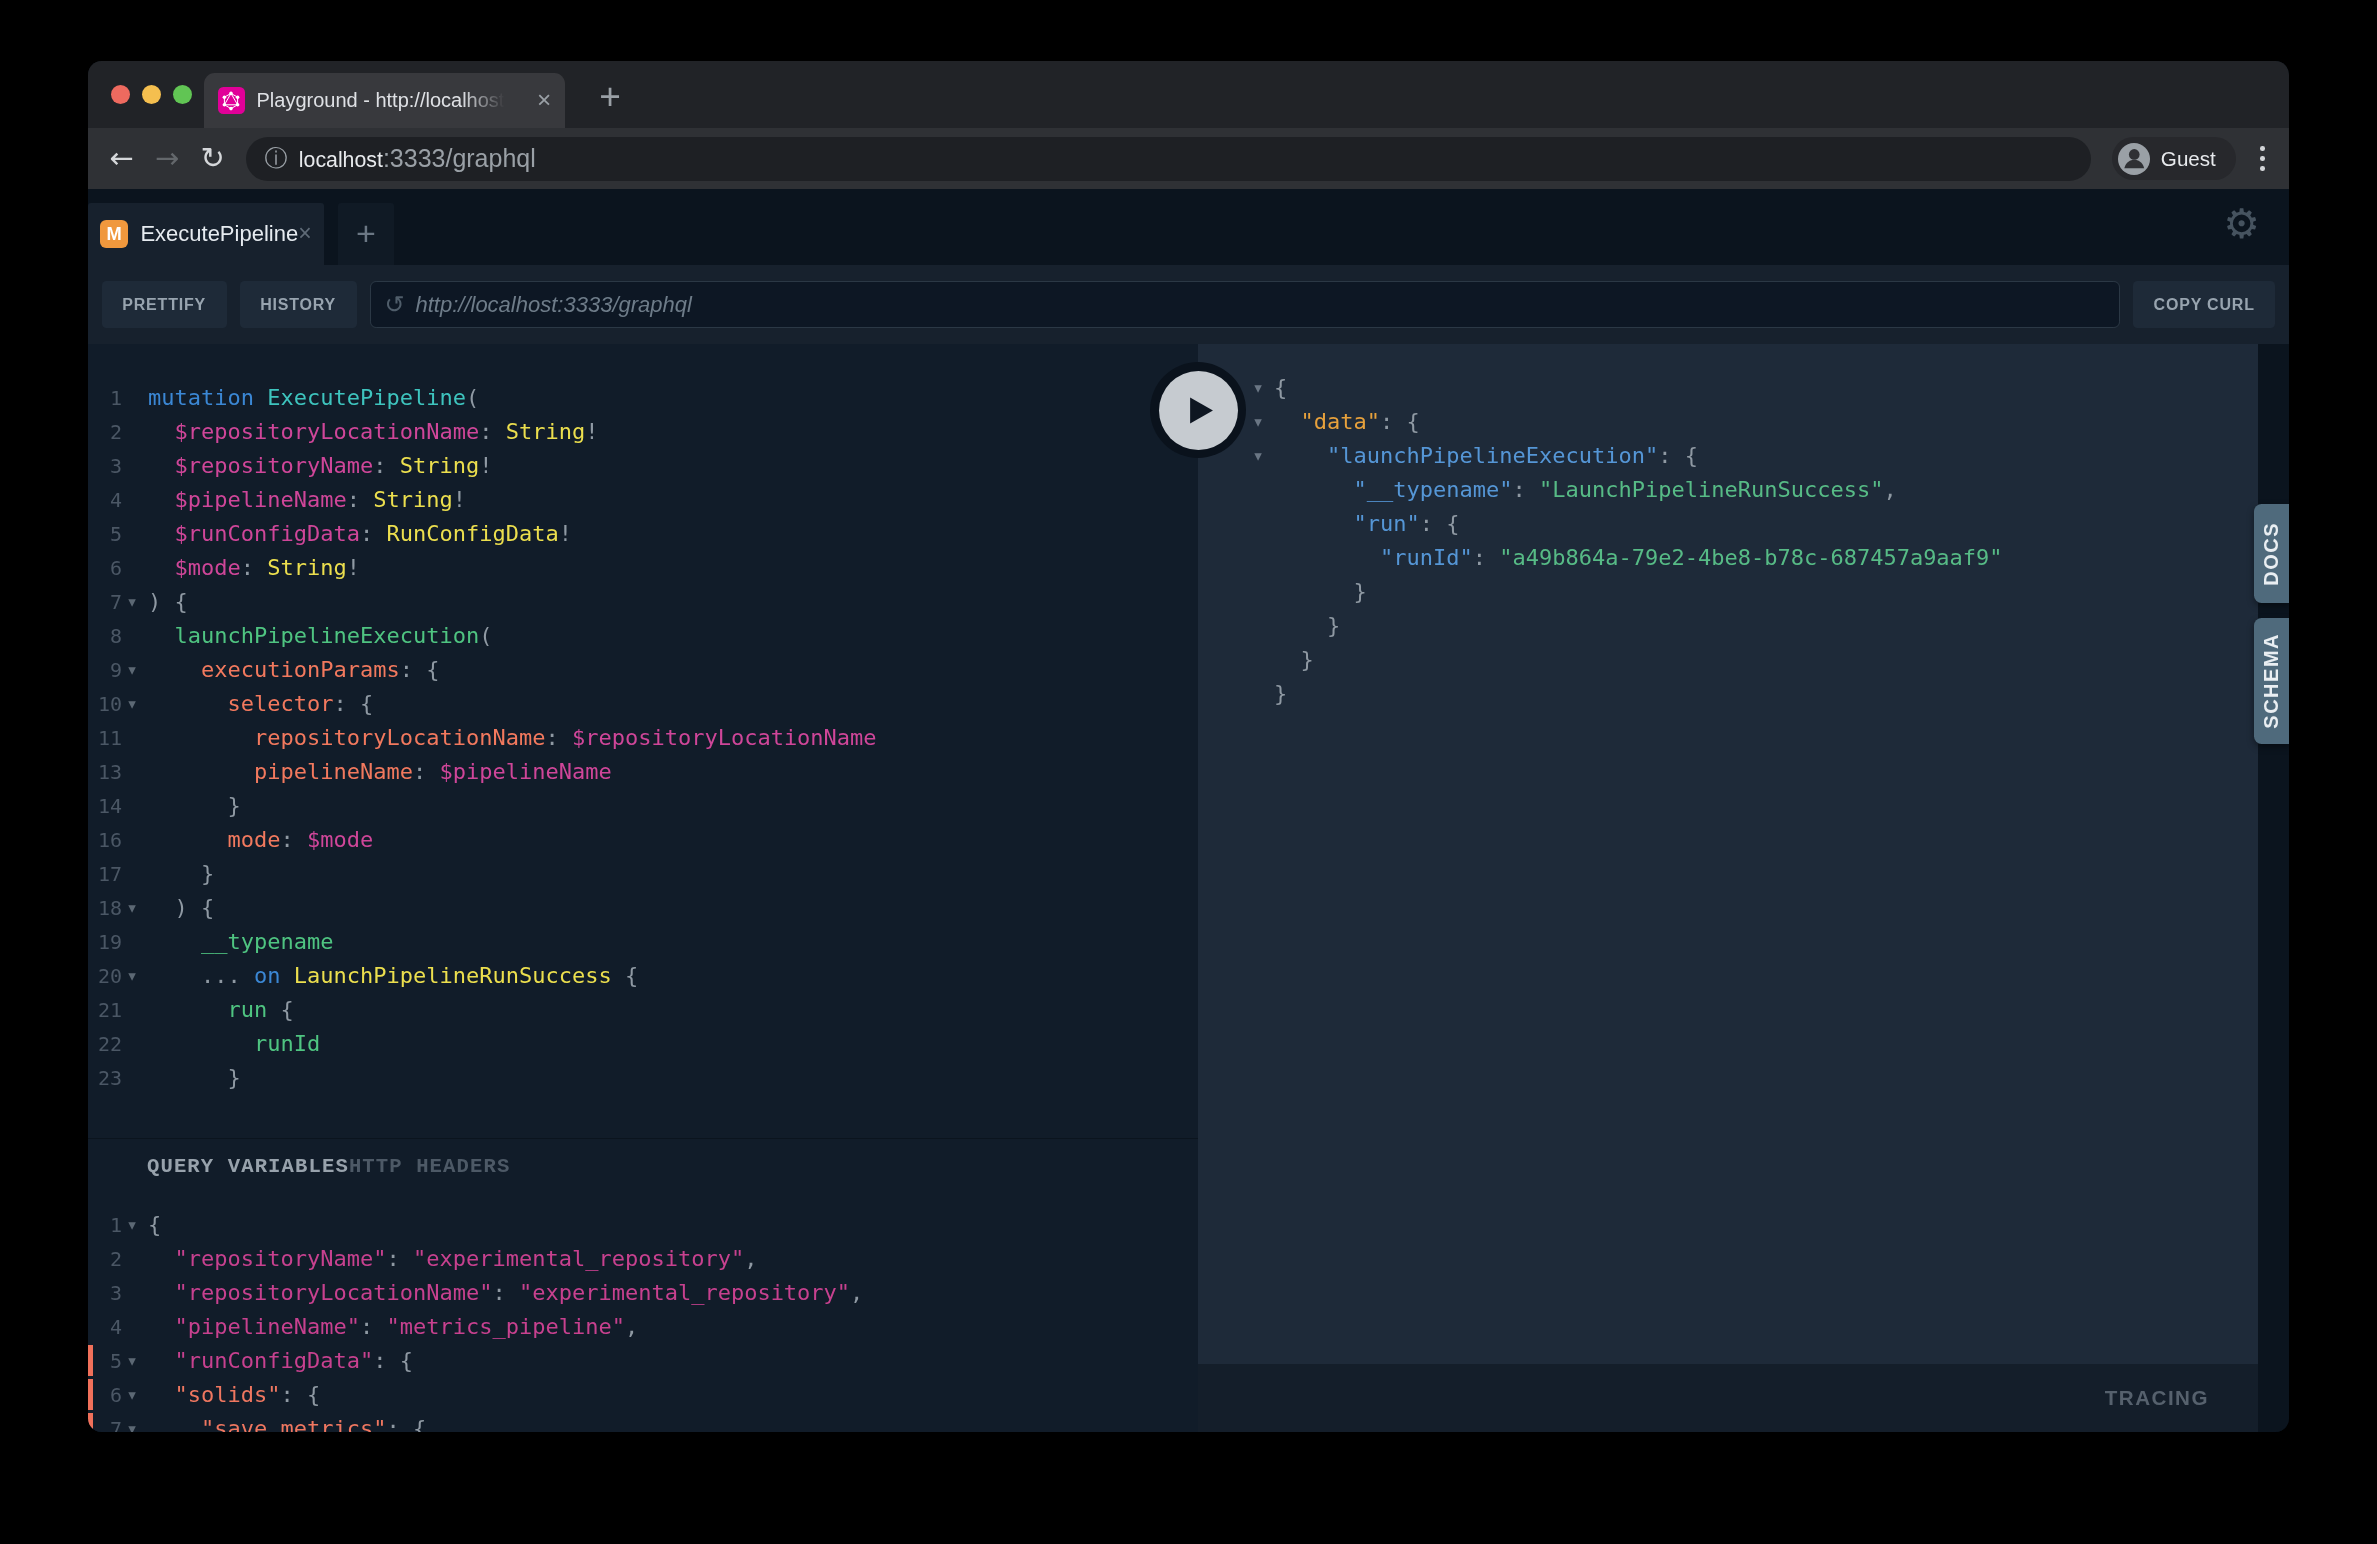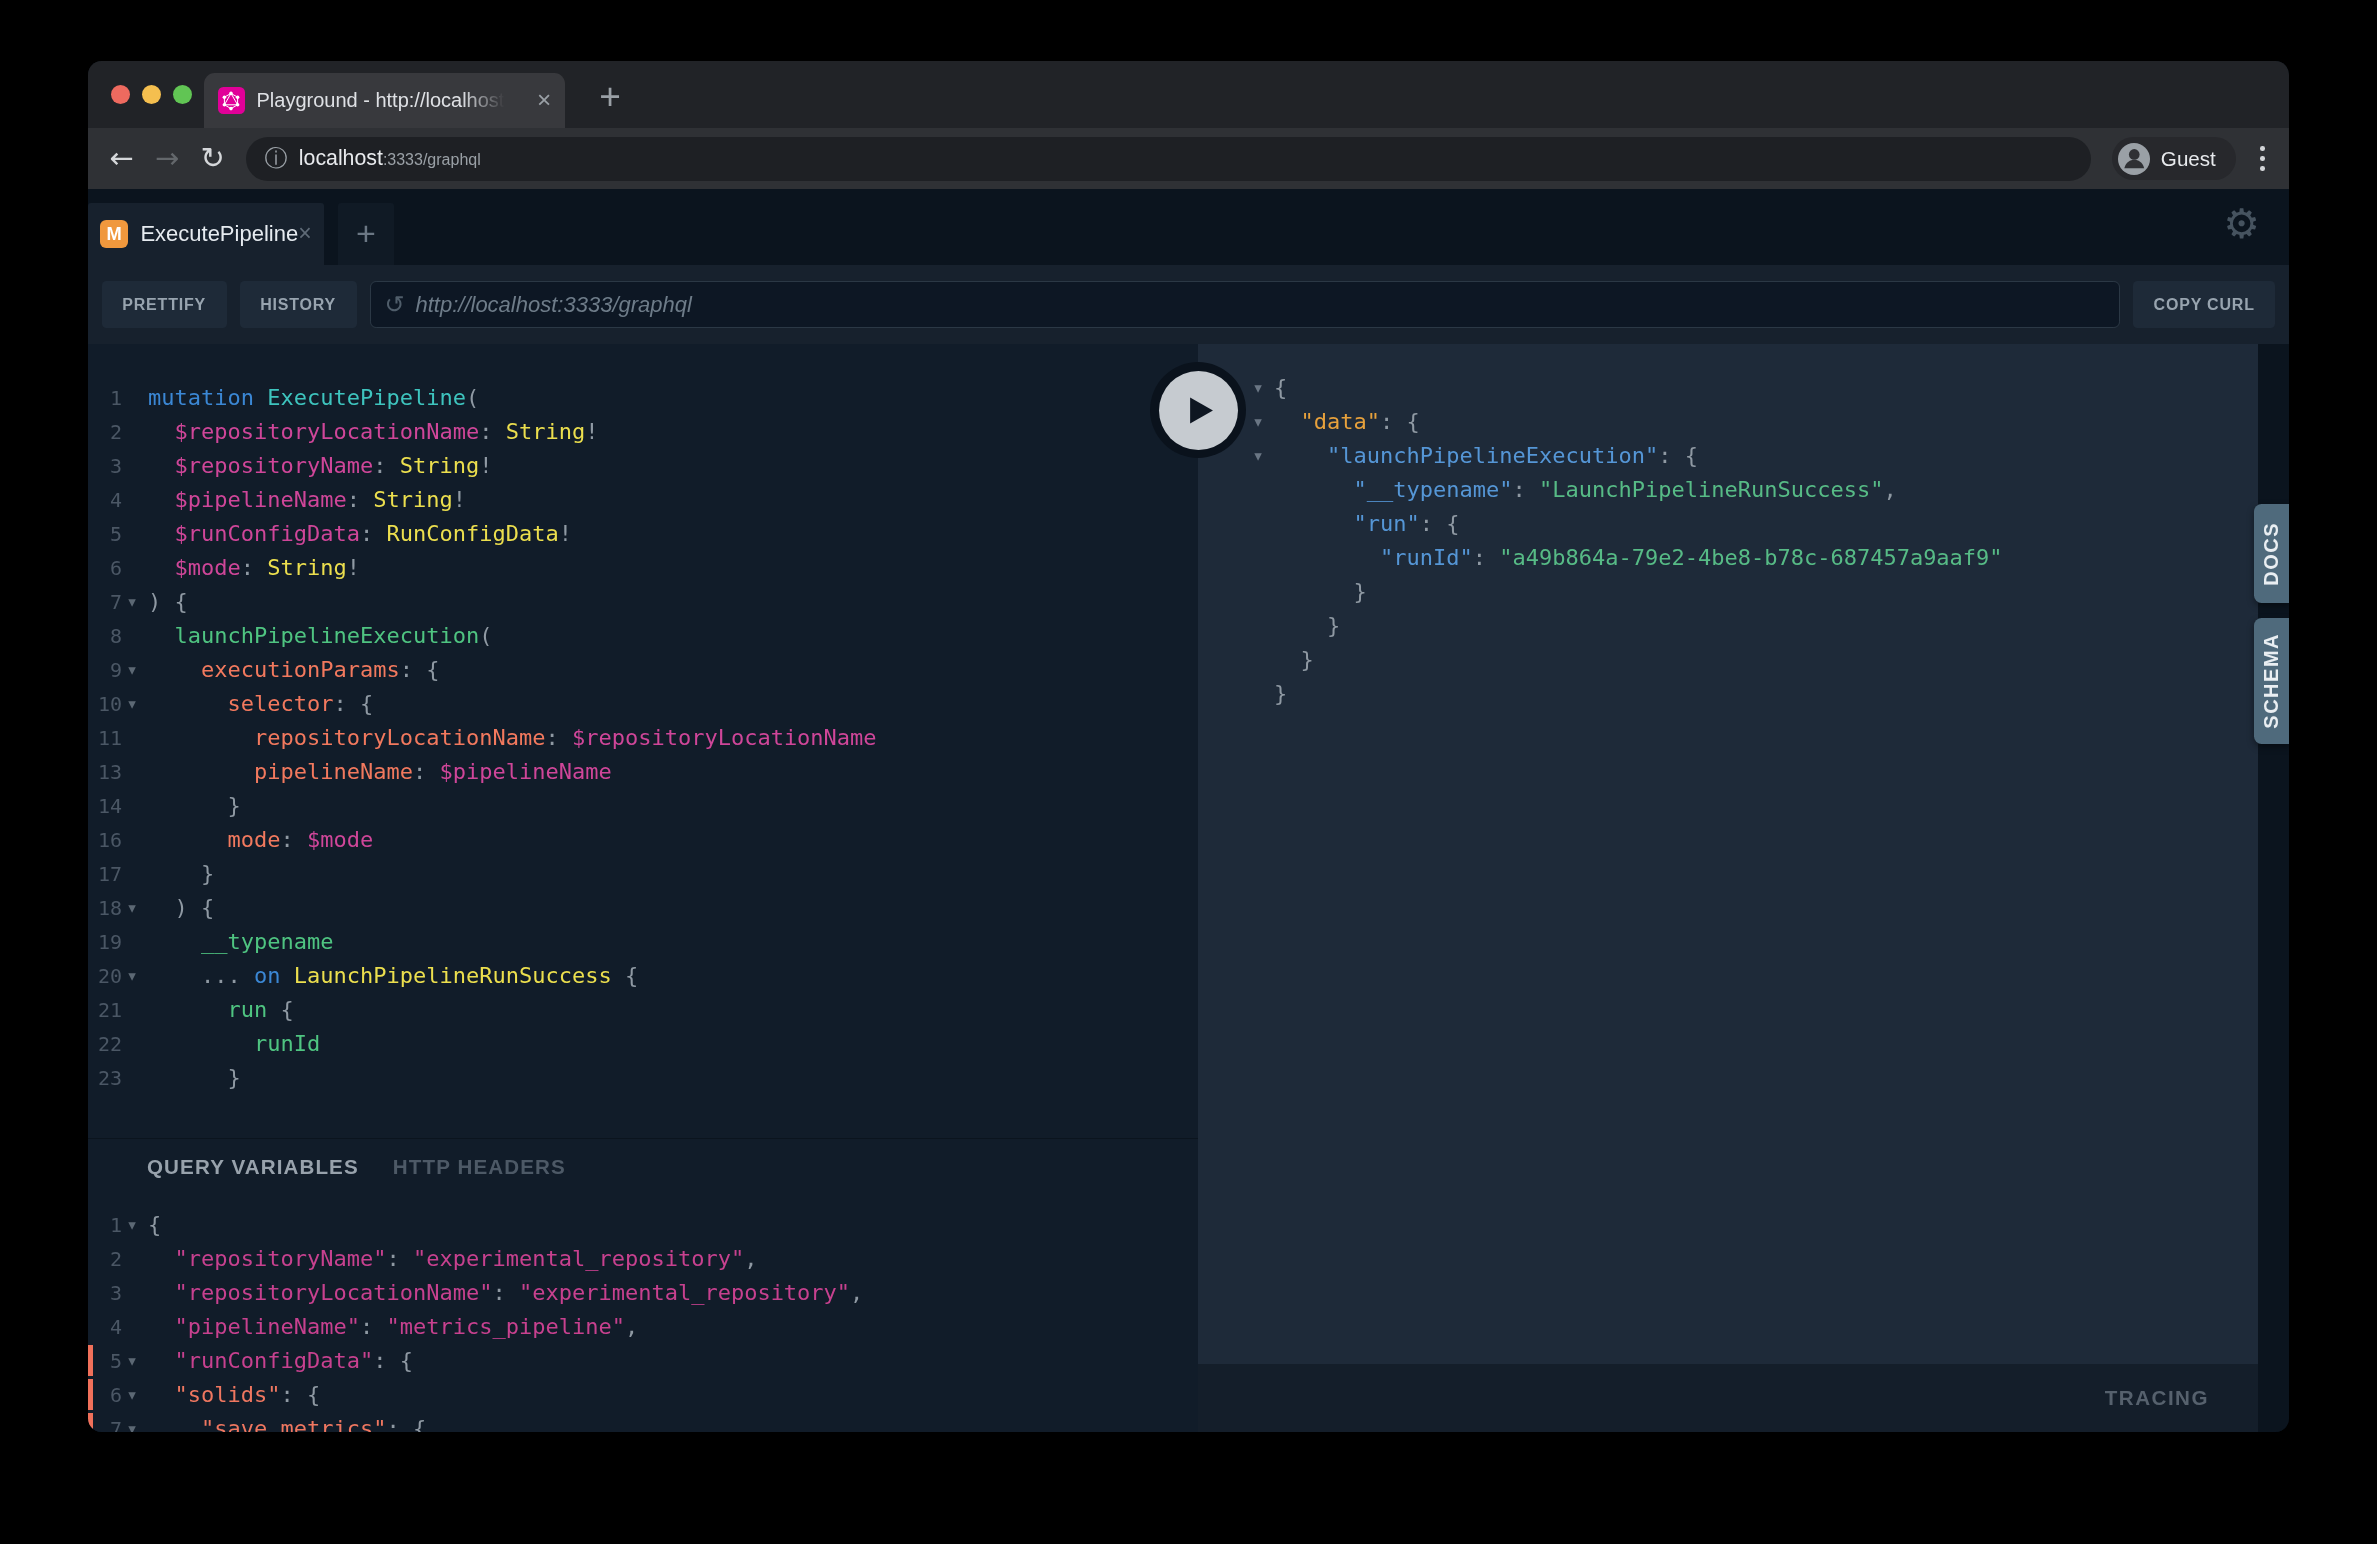--- a/index.html
+++ b/index.html
@@ -25,21 +25,21 @@
           display:flex;align-items:center;justify-content:center;font-weight:300;}
 
   
   .toolbar{height:61px;background:var(--chrome-toolbar);display:flex;align-items:center;padding:0 21.3px;gap:21.3px;}
   .nav-ic{font-size:29px;line-height:29px;color:#d5d7da;font-family:"DejaVu Sans",sans-serif;}
   .nav-ic.disabled{color:#63676b;}
   .urlpill{flex:1;height:44px;border-radius:22px;background:var(--chrome-pill);display:flex;align-items:center;
            padding:0 18.3px;gap:11.4px;overflow:hidden;}
   .info-ic{font-size:23px;color:#9aa0a6;font-family:"DejaVu Sans",sans-serif;}
   .url-host{font-size:21.3px;color:#e8eaed;}
-  .url-path{font-size:16px;color:#9aa0a6;}
+  .url-path{font-size:25px;color:#9aa0a6;}
   .guest{height:43px;border-radius:21.3px;background:#27282c;display:flex;align-items:center;gap:10.7px;
          padding:0 20px 0 6.1px;}
   .guest-av{width:32px;height:32px;border-radius:50%;background:#9aa0a6;display:flex;align-items:center;justify-content:center;}
   .guest-label{font-size:20.6px;color:#e8eaed;}
   .kebab{display:flex;flex-direction:column;gap:5.3px;padding:3px;}
   .kebab i{width:4.6px;height:4.6px;border-radius:50%;background:#d2d4d7;display:block;}
 
   
   .pg{position:absolute;top:128px;left:0;right:0;bottom:0;background:var(--pg-base);}
   .session-strip{position:absolute;top:0;left:0;right:0;height:76px;}
@@ -59,21 +59,21 @@
         letter-spacing:0.8px;display:flex;align-items:center;padding:0 20.6px;flex:none;}
   .endpoint{flex:1;height:47px;background:#0d1724;border:1.5px solid #2b3845;border-radius:6.1px;display:flex;
             align-items:center;padding:0 13.7px;gap:10.7px;box-sizing:border-box;}
   .undo-ic{font-size:24.4px;color:#4f5d6a;font-family:"DejaVu Sans",sans-serif;}
   .endpoint-text{font-size:22px;color:#6e7c89;font-style:italic;}
 
   
   .left-pane{position:absolute;top:155px;left:0;width:1110px;bottom:0;background:var(--editor-bg);}
   .query-editor{position:absolute;top:0;left:0;right:0;height:794px;overflow:hidden;padding-top:37px;box-sizing:border-box;}
   .vars-section{position:absolute;top:794px;left:0;right:0;bottom:0;border-top:1.5px solid var(--pg-base);overflow:hidden;}
-  .vars-header{padding:15.2px 0 0 59px;display:flex;gap:34px;}
+  .vars-header{padding:15.2px 0 0 59px;display:flex;font-family:Liberation Mono, monospace;}
   .vh-active{font-size:20.6px;font-weight:700;letter-spacing:1.1px;color:#98a2ac;line-height:26px;}
   .vh-inactive{font-size:20.6px;font-weight:700;letter-spacing:1.1px;color:#4d5966;line-height:26px;}
   .vars-editor{margin-top:27.4px;}
 
   .right-pane{position:absolute;top:155px;left:1110px;width:1060px;bottom:0;display:flex;flex-direction:column;}
   .response{flex:1;background:var(--response-bg);padding-top:27.4px;overflow:hidden;}
   .tracing{height:68px;background:var(--tracing-bg);display:flex;align-items:center;justify-content:flex-end;
            padding-right:49px;}
   .tracing-label{font-size:20.6px;font-weight:700;letter-spacing:1.5px;color:#56616d;}
 

